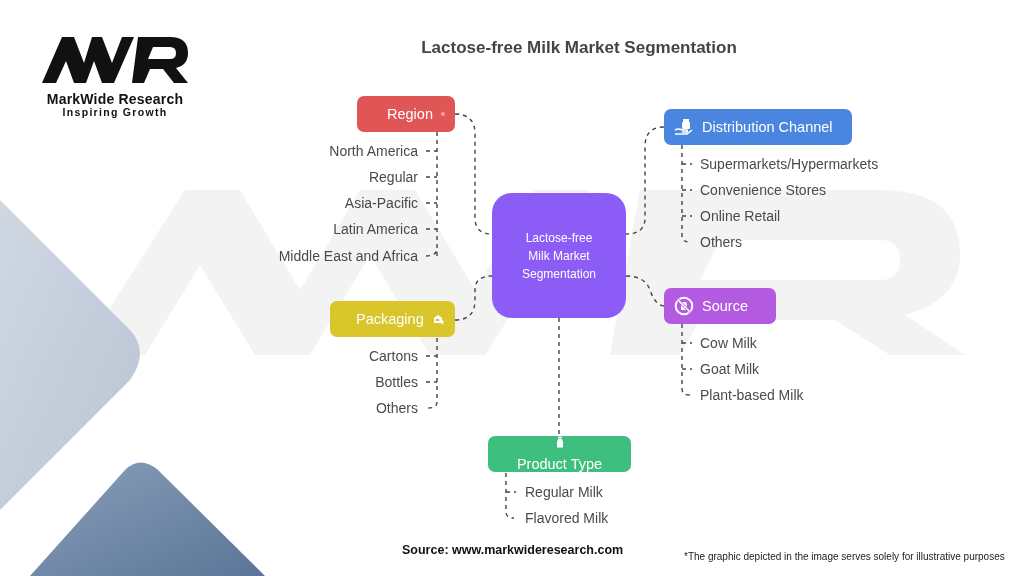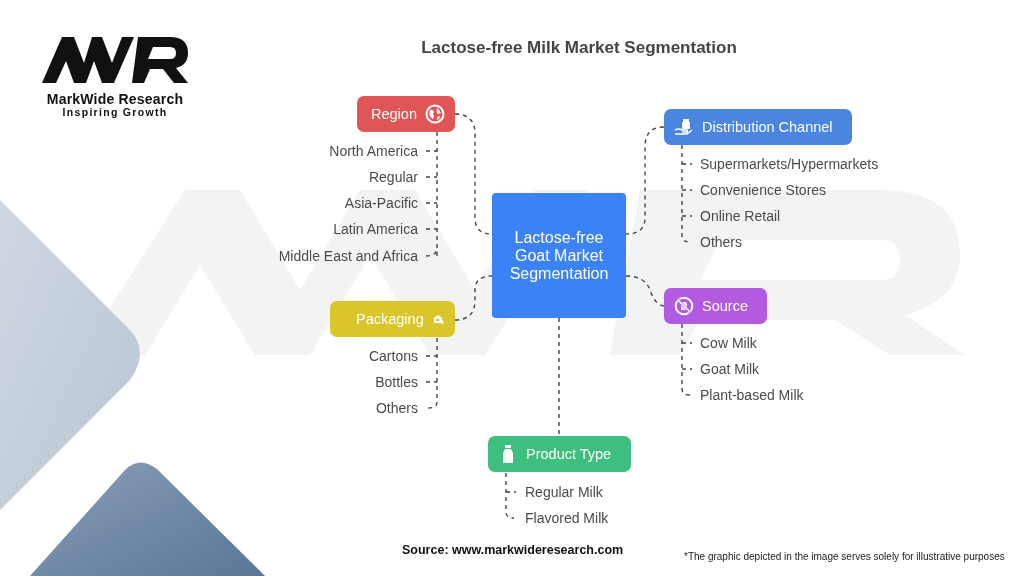--- a/index.html
+++ b/index.html
@@ -3,21 +3,21 @@
 <meta charset="utf-8">
 <style>
   html, body { margin:0; padding:0; }
   body { width:1024px; height:576px; position:relative; overflow:hidden; background:#ffffff; font-family:"Liberation Sans", sans-serif; }
   .abs { position:absolute; }
   .logo { left:40px; top:33px; width:150px; }
   .logo-mark { width:150px; height:52px; }
   .logo-name { font-weight:700; font-size:14px; color:#111; text-align:center; letter-spacing:0.2px; margin-top:2px; }
   .logo-tag { font-weight:700; font-size:10.5px; color:#111; text-align:center; letter-spacing:1.3px; margin-top:-1px; }
   .title { left:0; width:1158px; top:38px; text-align:center; font-weight:700; font-size:17px; color:#444; }
-  .center { left:492px; top:193px; width:134px; height:125px; background:#3b82f6; border-radius:4px; color:#fff; display:flex; align-items:center; justify-content:center; text-align:center; font-size:16px; line-height:18px; }
+  .center { left:492px; top:193px; width:134px; height:125px; background:#8b5cf6; border-radius:20px; color:#fff; display:flex; align-items:center; justify-content:center; text-align:center; font-size:12px; line-height:18px; }
   .cat { height:36px; border-radius:7px; color:#fff; font-size:14.5px; display:flex; align-items:center; box-sizing:border-box; padding:0 10px; gap:8px; white-space:nowrap; }
   .item { font-size:14px; color:#4a4a4a; white-space:nowrap; line-height:18px; }
   .item.r { text-align:left; }
   .source { left:402px; top:543px; font-family:"Liberation Sans", sans-serif; font-weight:700; font-size:12.5px; color:#111; }
   .disclaimer { left:684px; top:551px; font-size:10px; color:#222; }
   svg.lines { position:absolute; left:0; top:0; }
   .ico { width:20px; height:20px; display:inline-block; }
 </style>
 </head>
 <body>
@@ -75,27 +75,27 @@
 
     <path d="M559 318 L559 436"></path>
     <path d="M506 473 L506 512 Q506 518 514 518"></path>
     <path d="M506 492 L516 492"></path>
   </g>
 </svg>
 
 <div class="abs center">
   <div>
     <div>Lactose-free</div>
-    <div>Goat Market</div>
+    <div>Milk Market</div>
     <div>Segmentation</div>
   </div>
 </div>
 
 <div class="abs cat" style="left:357px;top:96px;width:98px;background:#E05656;">
-  <span style="margin-left:4px">Region</span>
+  <span style="margin-left:20px">Region</span>
   <svg class="ico" viewBox="0 0 20 20">
     <circle cx="10" cy="10" r="8.5" fill="none" stroke="#fff" stroke-width="2"></circle>
     <path d="M5 6 Q8 5 9 8 Q7 10 9 12 L8 15 Q5 13 4 10 Z M12 4 Q15 6 16 9 L13 10 Q11 8 12 4 Z M12 13 L15 12 Q15 15 12 16 Z" fill="#fff"></path>
   </svg>
 </div>
 <div class="abs item r" style="right:606px;top:142px;">North America</div>
 <div class="abs item r" style="right:606px;top:168px;">Regular</div>
 <div class="abs item r" style="right:606px;top:194px;">Asia-Pacific</div>
 <div class="abs item r" style="right:606px;top:220px;">Latin America</div>
 <div class="abs item r" style="right:606px;top:247px;">Middle East and Africa</div>
@@ -118,34 +118,34 @@
   <svg class="ico" viewBox="0 0 20 20">
     <path d="M3 8 L9 4 L15 8 L15 16 L3 16 Z" fill="#fff"></path>
     <rect x="6" y="10" width="5" height="3" fill="#D8C62A"></rect>
     <path d="M14 11 L19 14 L16 15 L18 19 L13 16 Z" fill="#fff"></path>
   </svg>
 </div>
 <div class="abs item r" style="right:606px;top:347px;">Cartons</div>
 <div class="abs item r" style="right:606px;top:373px;">Bottles</div>
 <div class="abs item r" style="right:606px;top:399px;">Others</div>
 
-<div class="abs cat" style="left:664px;top:288px;width:103px;background:#B25AE0;">
+<div class="abs cat" style="left:664px;top:288px;width:112px;background:#B25AE0;">
   <svg class="ico" viewBox="0 0 20 20">
     <circle cx="10" cy="10" r="8.3" fill="none" stroke="#fff" stroke-width="2"></circle>
     <path d="M7 6 L12 6 L13 9 L13 14 L7 14 Z" fill="#fff"></path>
     <line x1="4" y1="4" x2="16" y2="16" stroke="#B25AE0" stroke-width="3"></line>
     <line x1="4" y1="4" x2="16" y2="16" stroke="#fff" stroke-width="1.6"></line>
   </svg>
   <span>Source</span>
 </div>
 <div class="abs item" style="left:700px;top:334px;">Cow Milk</div>
 <div class="abs item" style="left:700px;top:360px;">Goat Milk</div>
 <div class="abs item" style="left:700px;top:386px;">Plant-based Milk</div>
 
-<div class="abs cat" style="left:488px;top:436px;width:143px;background:#3FBF7F;">
+<div class="abs cat" style="left:488px;top:436px;width:143px;background:#3FBF7F;flex-direction:column;">
   <svg class="ico" viewBox="0 0 20 20">
     <rect x="7" y="1" width="6" height="3" fill="#fff"></rect>
     <path d="M7 5 L13 5 L15 9 L15 19 L5 19 L5 9 Z" fill="#fff"></path>
   </svg>
   <span>Product Type</span>
 </div>
 <div class="abs item" style="left:525px;top:483px;">Regular Milk</div>
 <div class="abs item" style="left:525px;top:509px;">Flavored Milk</div>
 
 <div class="abs source">Source: www.markwideresearch.com</div>

